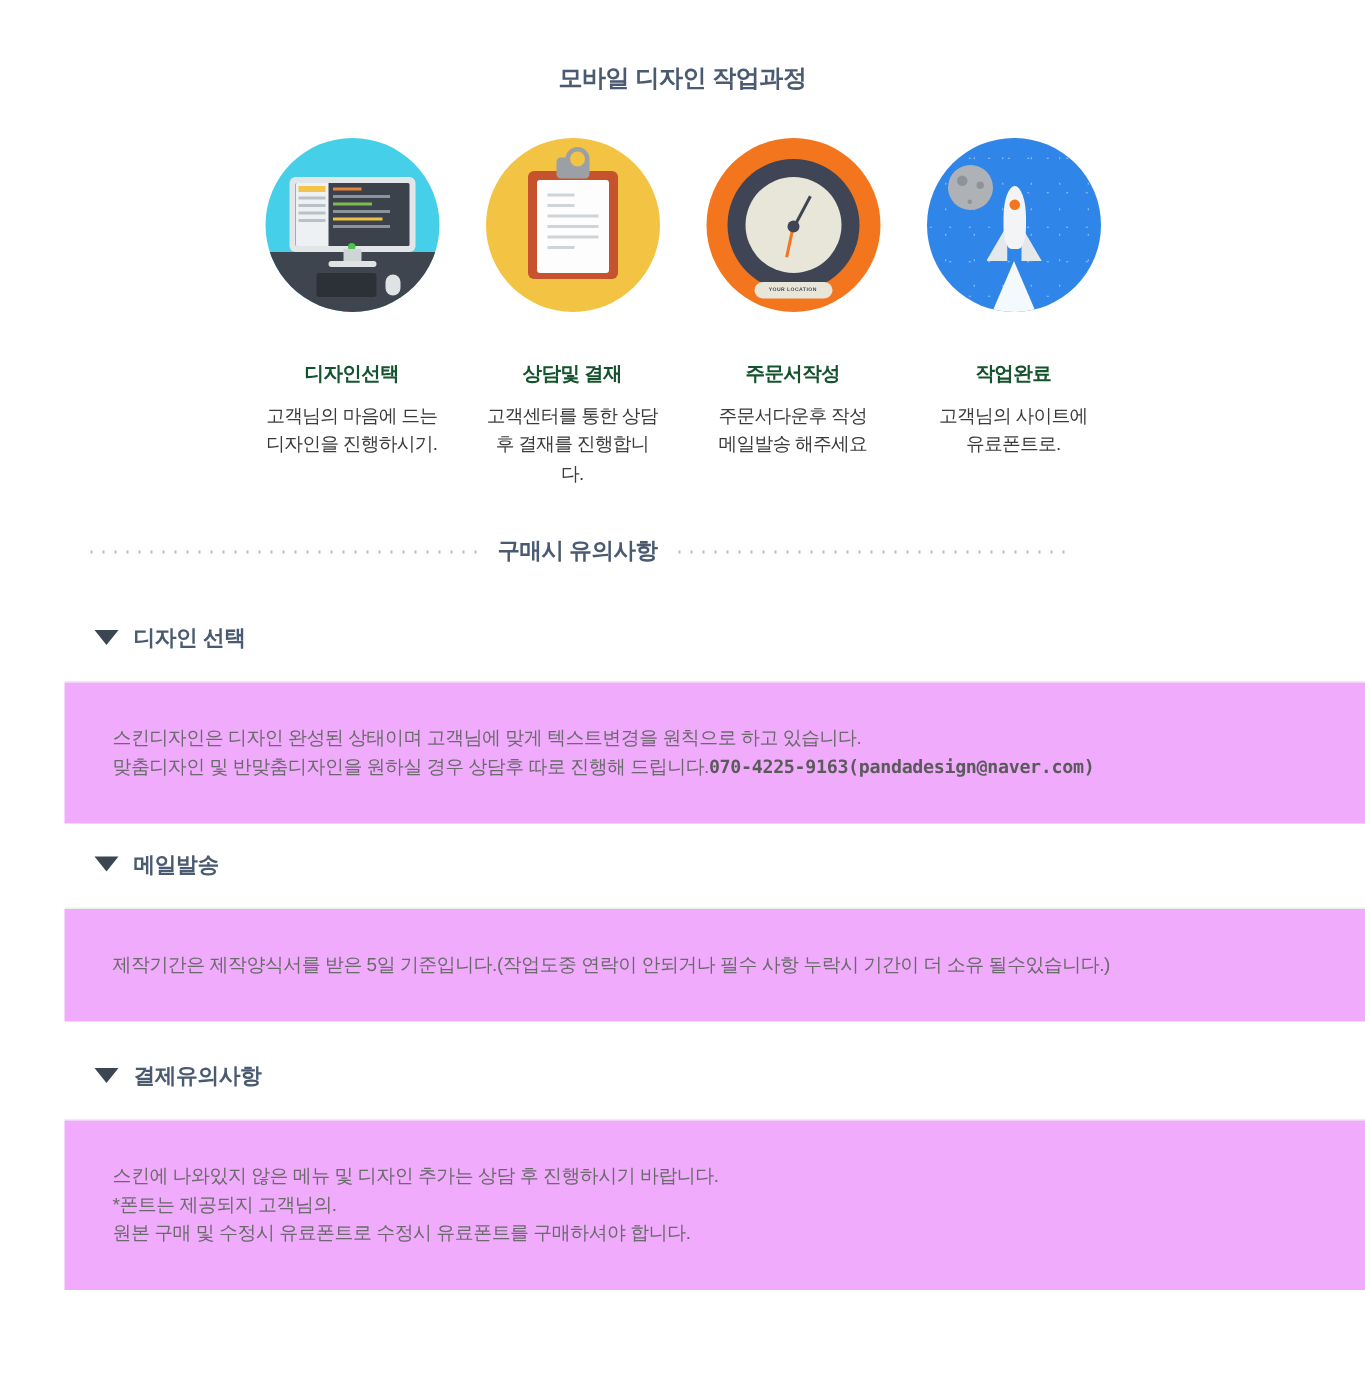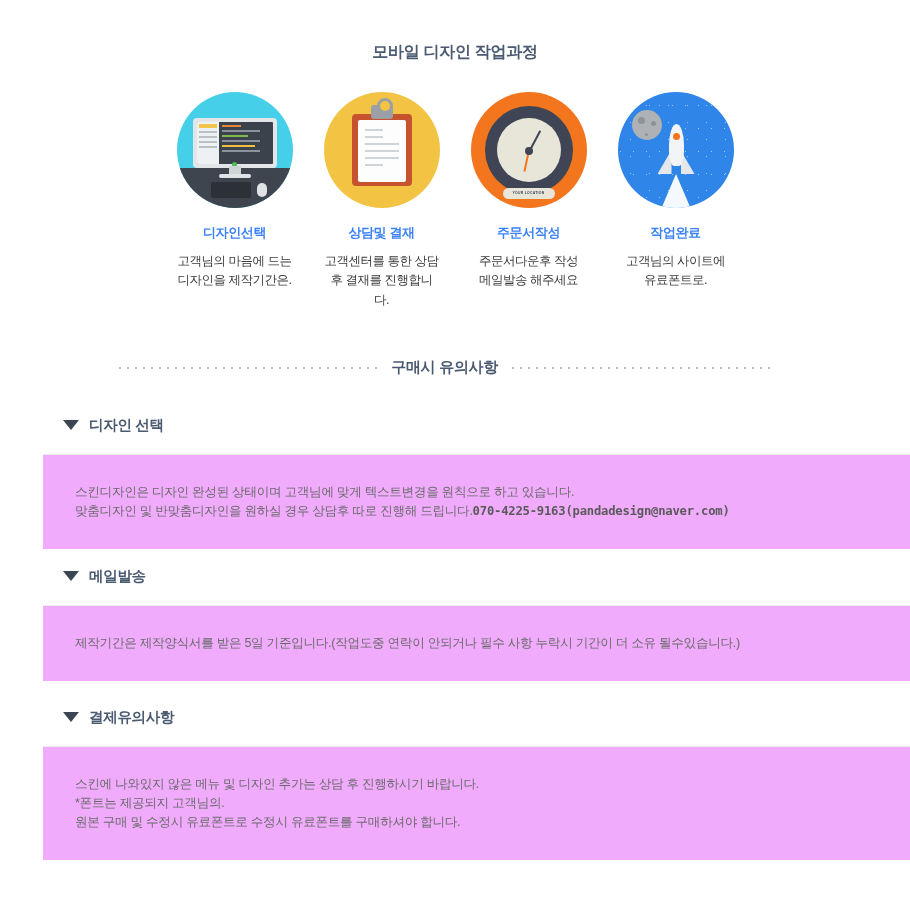--- a/index.html
+++ b/index.html
@@ -31,24 +31,24 @@
   }
   .step { width: 116px; text-align: center; }
   .step-icon {
     width: 116px; height: 116px;
     border-radius: 50%;
     position: relative;
     overflow: hidden;
     margin: 0 auto;
   }
   .step-name {
-    margin-top: 16px;
+    margin-top: 32px;
     font-size: 13px;
     font-weight: bold;
-    color: #3b82f6;
+    color: #14532d;
     letter-spacing: -0.4px;
   }
   .step-desc {
     margin-top: 10px;
     font-size: 12.5px;
     line-height: 1.55;
     color: #3b3b3b;
     letter-spacing: -0.5px;
     white-space: pre-line;
   }
@@ -180,21 +180,21 @@
       radial-gradient(circle, #fff 0.5px, transparent 0.6px);
     background-size: 19px 17px, 13px 23px;
     background-position: 3px 5px, 9px 2px;
     opacity:.55;
   }
 
   
   .notice-head {
     position: absolute;
     top: 358px; left: 0; width: 770px;
-    display:flex; align-items:center; justify-content:flex-end; gap:14px;
+    display:flex; align-items:center; justify-content:center; gap:14px;
   }
   .notice-head .dots {
     width: 258px; height: 1px;
     background-image: radial-gradient(circle, #b6bcc4 0.9px, transparent 1px);
     background-size: 8px 2px;
     background-repeat: repeat-x;
     background-position: center;
     height: 2px;
   }
   .notice-head .t {
@@ -275,21 +275,21 @@
           </div>
         </div>
         <div class="dot"></div>
         <div class="neck"></div>
         <div class="base"></div>
         <div class="keyboard"></div>
         <div class="mouse"></div>
       </div>
       <div class="step-name">디자인선택</div>
       <div class="step-desc">고객님의 마음에 드는
-디자인을 제작기간은.</div>
+디자인을 진행하시기.</div>
     </div>
 
     <div class="step">
       <div class="step-icon ic-clipboard">
         <div class="board"></div>
         <div class="paper">
           <i class="s"></i>
             <i class="s"></i>
             <i></i>
             <i></i>

